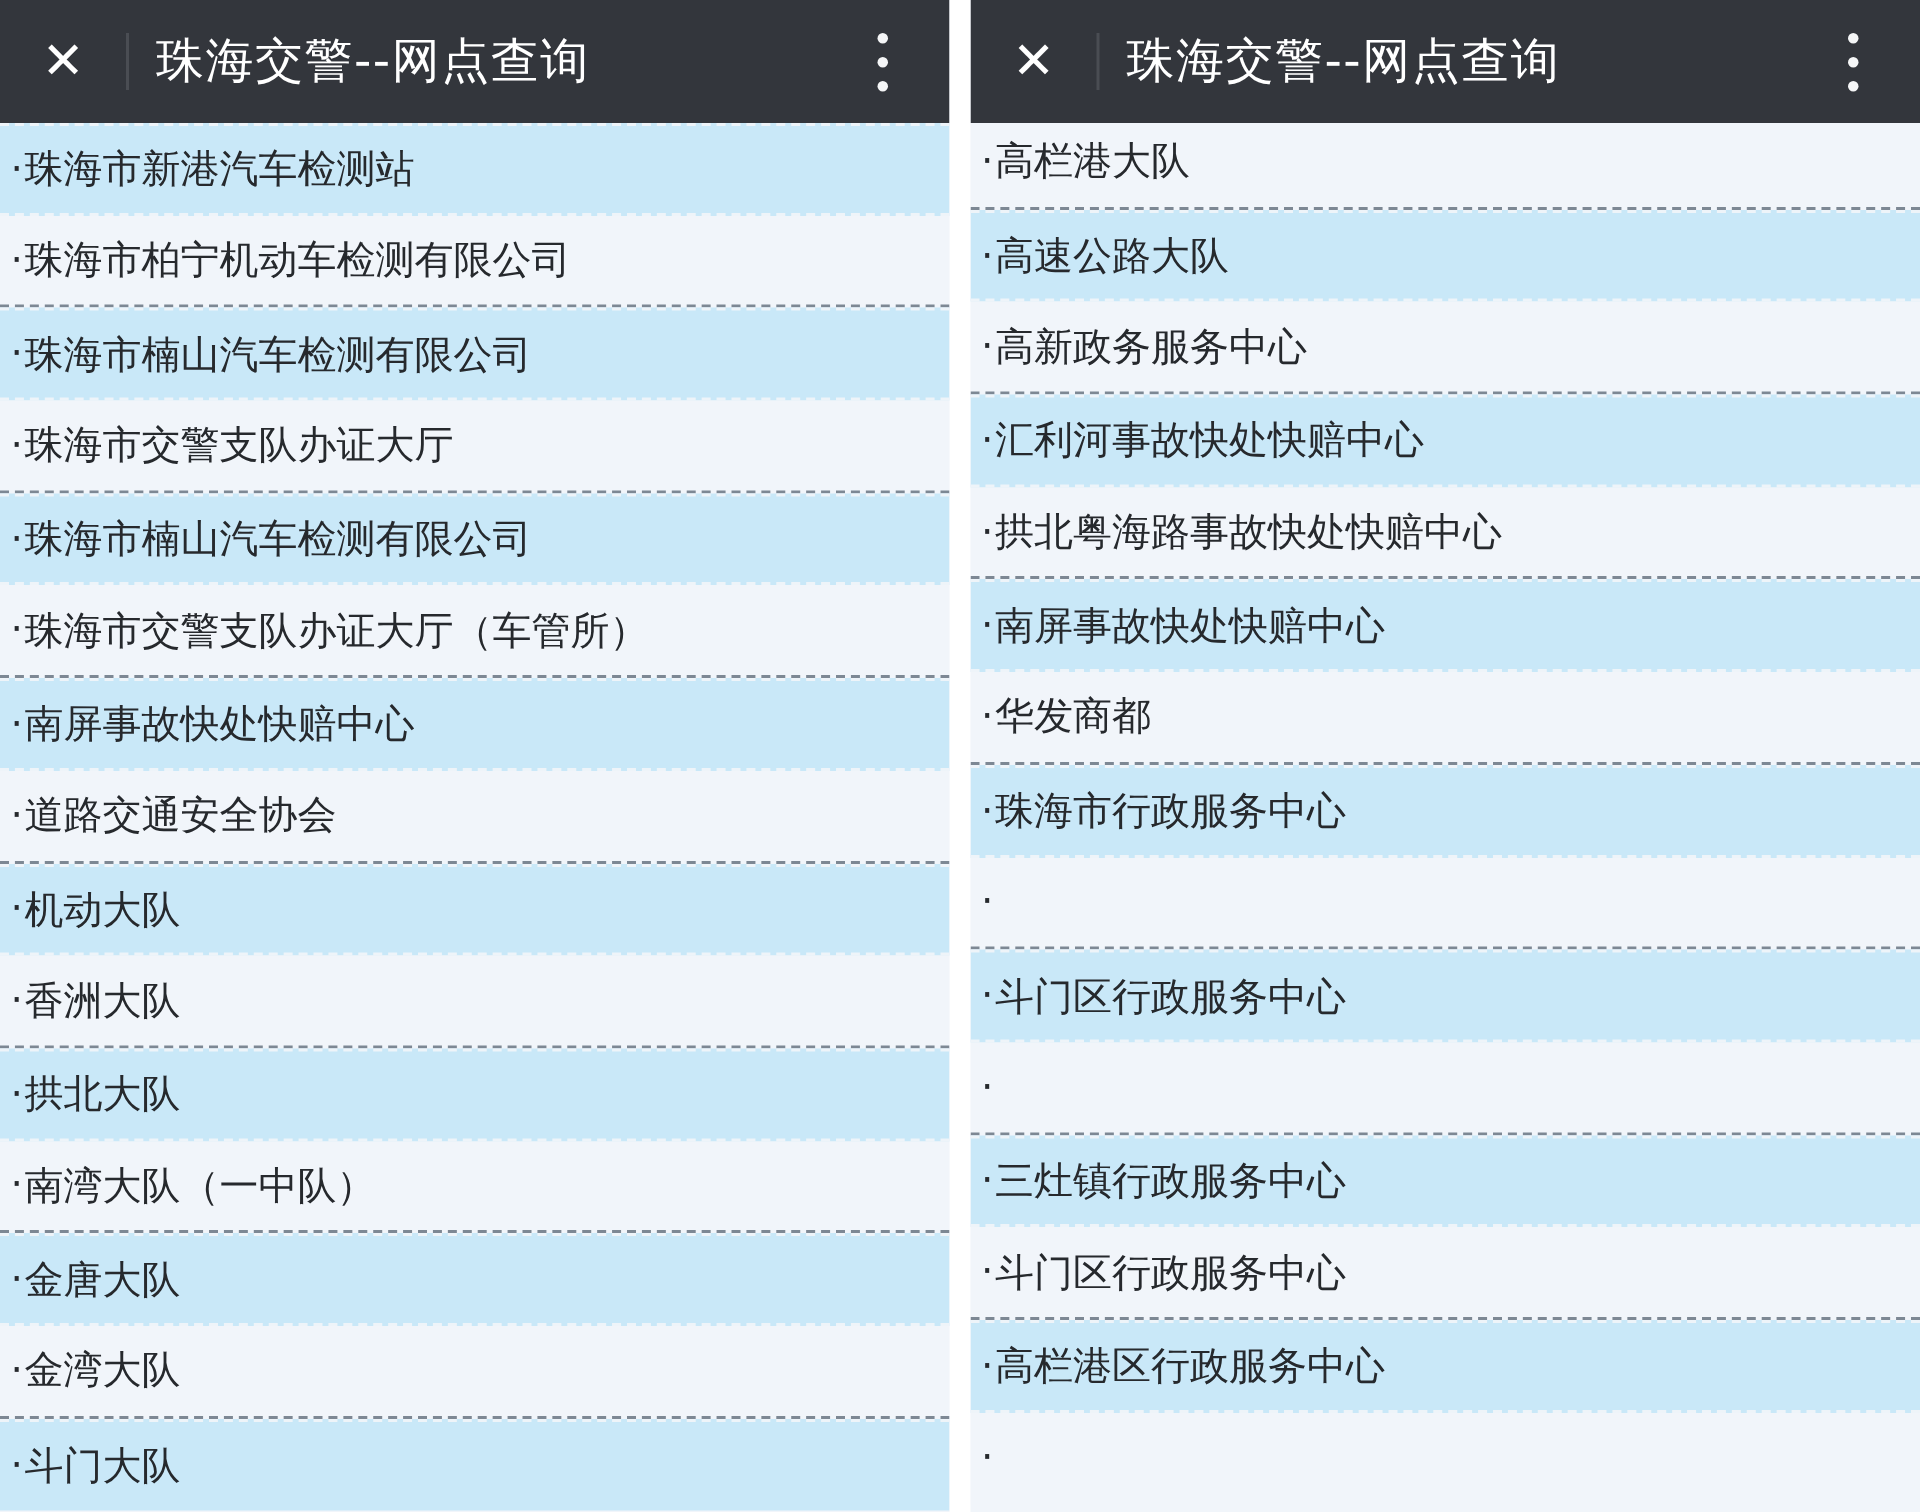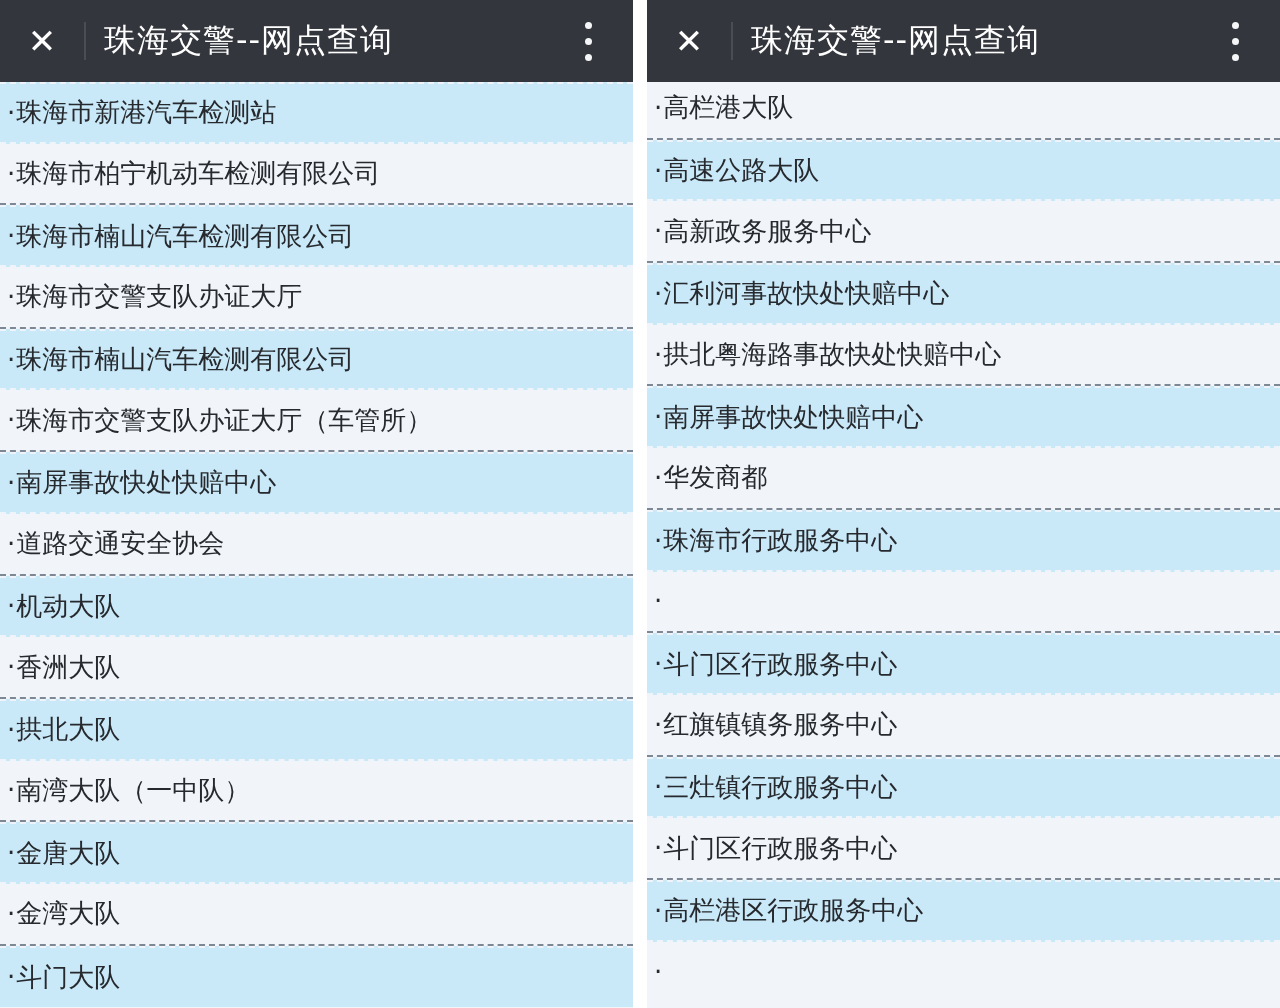--- a/index.html
+++ b/index.html
@@ -224,21 +224,20 @@
       </li>
       <li class="row light">
         <span class="bullet">·</span>
       </li>
       <li class="row blue">
         <span class="bullet">·</span>
         <span>斗门区行政服务中心</span>
       </li>
       <li class="row light">
         <span class="bullet">·</span>
-        <span>红旗镇镇务服务中心</span>
       </li>
       <li class="row blue">
         <span class="bullet">·</span>
         <span>三灶镇行政服务中心</span>
       </li>
       <li class="row light">
         <span class="bullet">·</span>
         <span>斗门区行政服务中心</span>
       </li>
       <li class="row blue">

